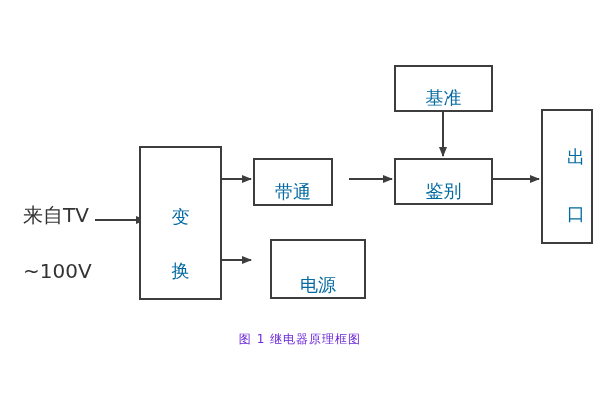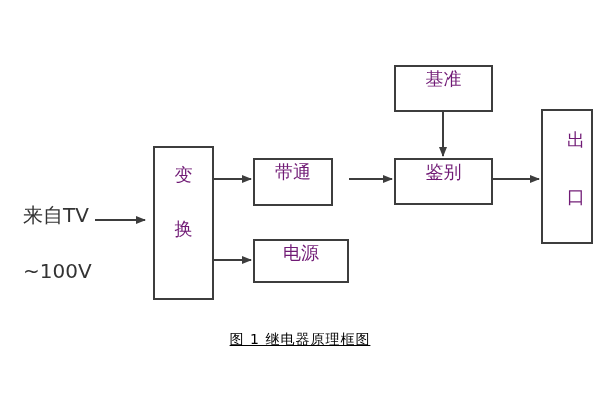--- a/index.html
+++ b/index.html
@@ -25,29 +25,29 @@
   .wires line {
     stroke: #3d3d3d;
     stroke-width: 2;
   }
   .block {
     position: absolute;
     box-sizing: border-box;
     border: 2px solid #3d3d3d;
     background: #ffffff;
     display: flex;
-    align-items: flex-start;
+    align-items: flex-end;
     justify-content: center;
     font-size: 18px;
-    color: #701a75;
+    color: #0369a1;
   }
   
-  .block-transform   { left: 153px; top: 146px; width: 61px;  height: 154px; }
+  .block-transform   { left: 139px; top: 146px; width: 83px;  height: 154px; }
   .block-bandpass    { left: 253px; top: 158px; width: 80px;  height: 48px; }
-  .block-power       { left: 253px; top: 239px; width: 96px;  height: 44px; }
+  .block-power       { left: 270px; top: 239px; width: 96px;  height: 60px; }
   .block-reference   { left: 394px; top: 65px;  width: 99px;  height: 47px; }
   .block-discriminator { left: 394px; top: 158px; width: 99px; height: 47px; }
   .block-output      { left: 541px; top: 109px; width: 52px;  height: 135px; padding-left: 18px; }
   
   .vlabel {
     width: 1em;
     word-break: break-all;
     text-align: center;
   }
   .block-transform .vlabel { line-height: 54px; }
@@ -61,24 +61,23 @@
     color: #333333;
   }
   .source-line1 { top: 206px; }
   .source-line2 { top: 242px; margin-top: 20px; }
   .caption {
     position: absolute;
     left: 0;
     top: 331px;
     width: 600px;
     text-align: center;
-    font-size: 14px;
+    font-size: 12px;
     letter-spacing: 1px;
-    color: #000000;
-    text-decoration: underline;
+    color: #6d28d9;
   }
 </style>
 </head>
 <body>
 
 <div class="canvas">
 
   <svg class="wires" width="600" height="400" viewBox="0 0 600 400">
     <defs>
       <marker id="ah" markerWidth="11" markerHeight="9" refX="9" refY="4" orient="auto" markerUnits="userSpaceOnUse">

